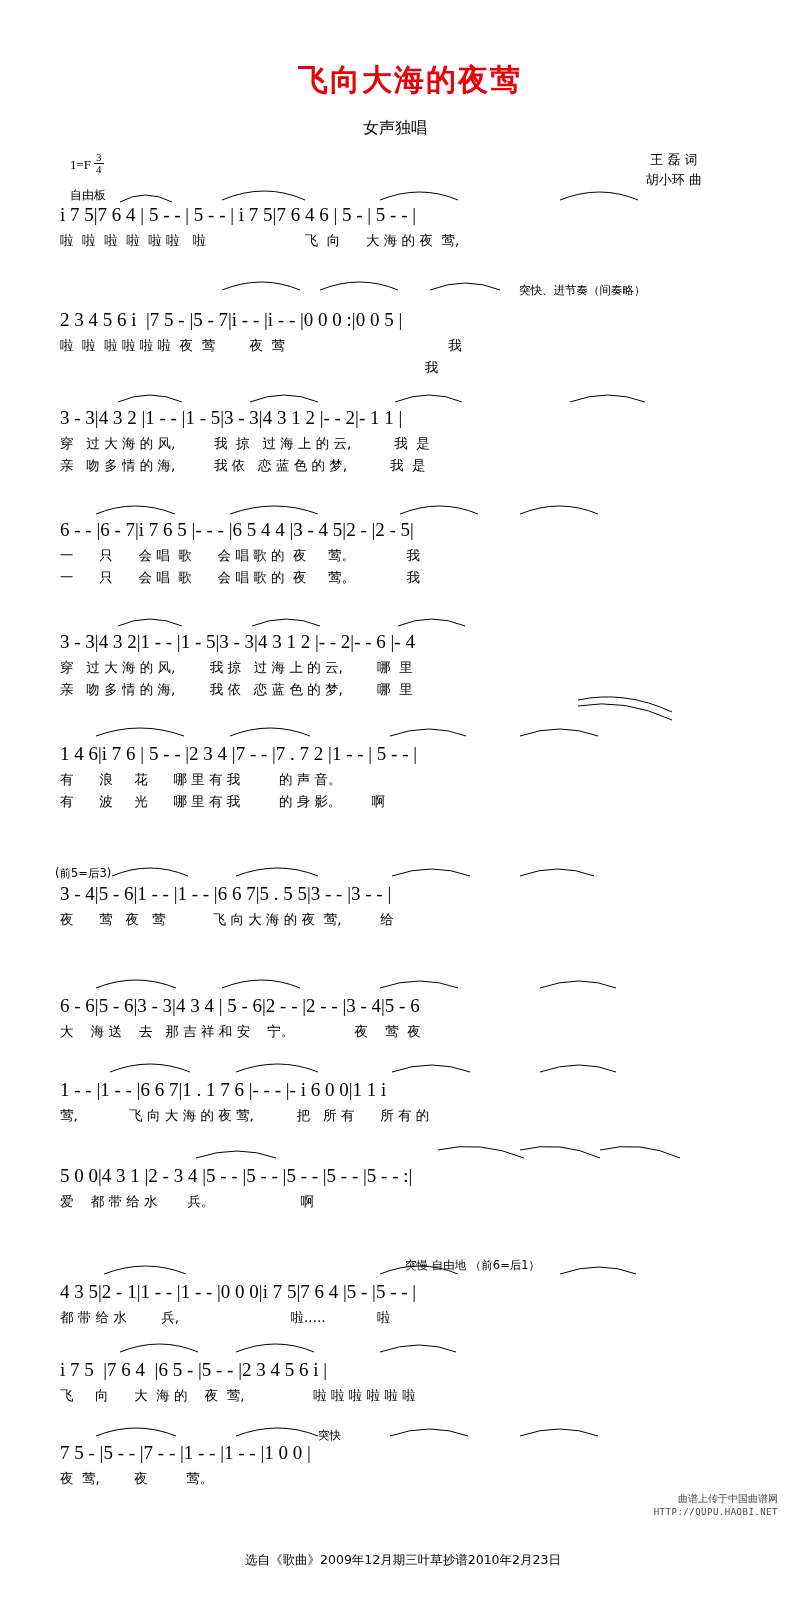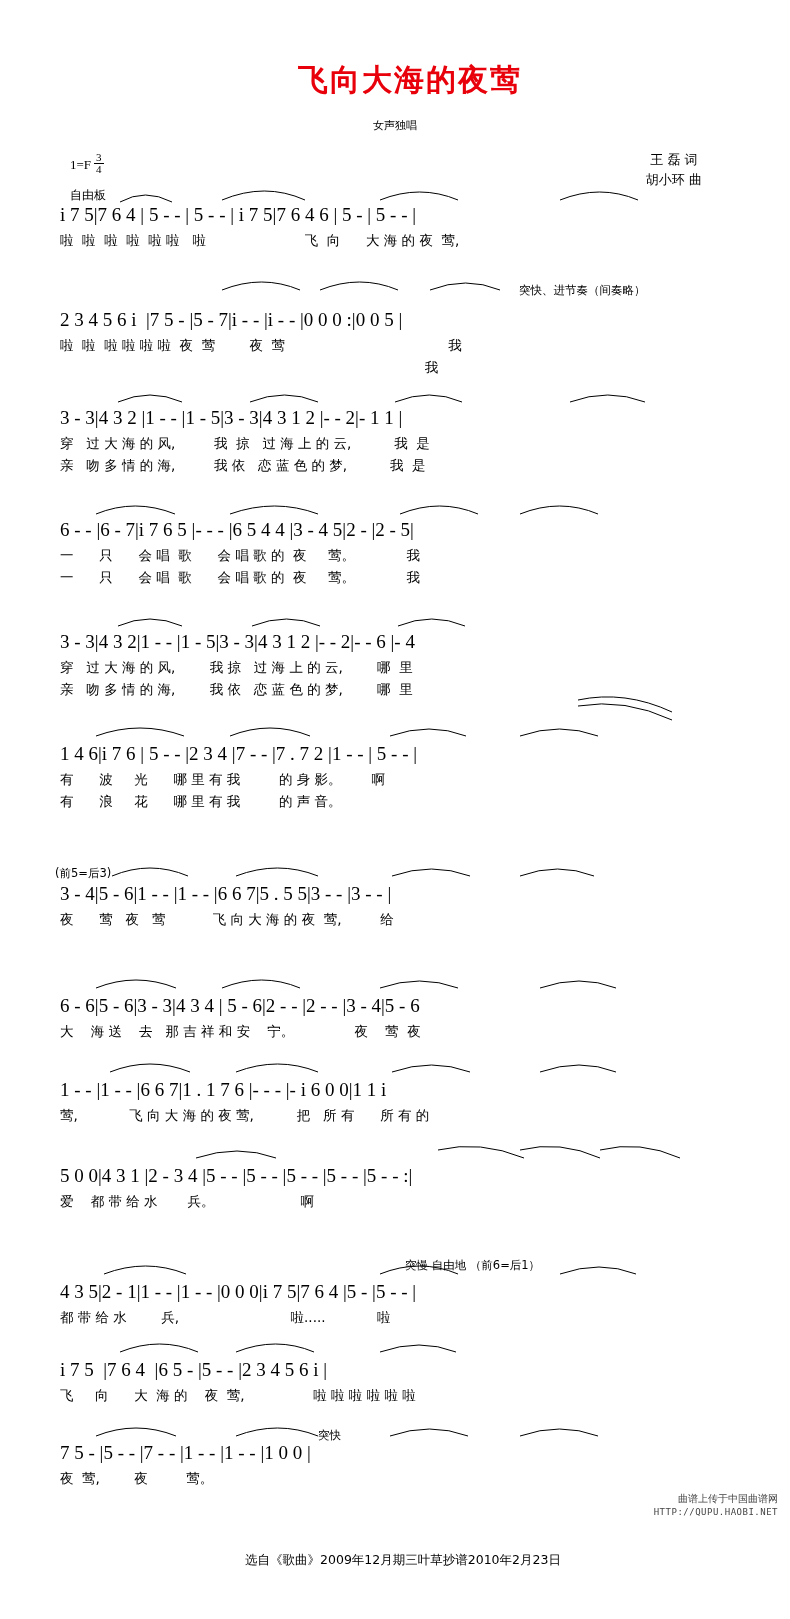--- a/index.html
+++ b/index.html
@@ -31,21 +31,21 @@
     font-size: 30px;
     color: #e8000a;
     letter-spacing: 2px;
   }
   .subtitle {
     position: absolute;
     top: 118px;
     left: 0;
     width: 790px;
     text-align: center;
-    font-size: 11px;
+    font-size: 16px;
     font-family: "DejaVu Sans", sans-serif;
     color: #000;
   }
   .key-sig {
     position: absolute;
     left: 70px;
     top: 152px;
     font-size: 13px;
     font-family: "Liberation Serif", serif;
   }
@@ -175,22 +175,22 @@
   </div>
 
   <div class="system" style="top:632px;">
     <div class="notes">3 - 3|4 3 2|1 - - |1 - 5|3 - 3|4 3 1 2 |- - 2|- - 6 |- 4</div>
     <div class="lyr">穿   过 大 海 的 风,        我 掠   过 海 上 的 云,        哪  里</div>
     <div class="lyr">亲   吻 多 情 的 海,        我 依   恋 蓝 色 的 梦,        哪  里</div>
   </div>
 
   <div class="system" style="top:744px;">
     <div class="notes">1 4 6|i 7 6 | 5 - - |2 3 4 |7 - - |7 . 7 2 |1 - - | 5 - - |</div>
+    <div class="lyr">有      浪     花      哪 里 有 我         的 声 音。</div>
     <div class="lyr">有      波     光      哪 里 有 我         的 身 影。       啊</div>
-    <div class="lyr">有      浪     花      哪 里 有 我         的 声 音。</div>
   </div>
 
   <div class="system" style="top:884px;">
     <div class="notes">3 - 4|5 - 6|1 - - |1 - - |6 6 7|5 . 5 5|3 - - |3 - - |</div>
     <div class="lyr">夜      莺   夜   莺           飞 向 大 海 的 夜  莺,         给</div>
   </div>
 
   <div class="system" style="top:996px;">
     <div class="notes">6 - 6|5 - 6|3 - 3|4 3 4 | 5 - 6|2 - - |2 - - |3 - 4|5 - 6</div>
     <div class="lyr">大    海 送    去   那 吉 祥 和 安    宁。              夜    莺  夜</div>

